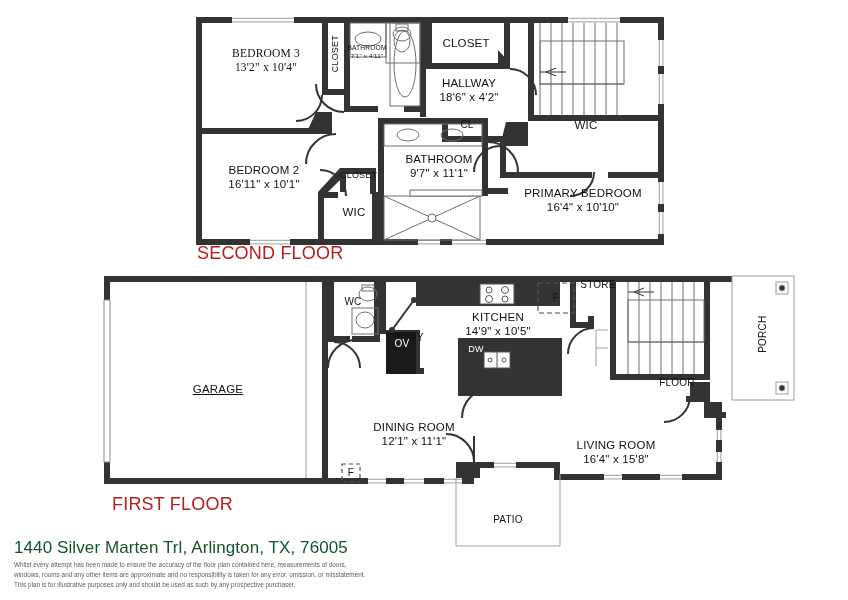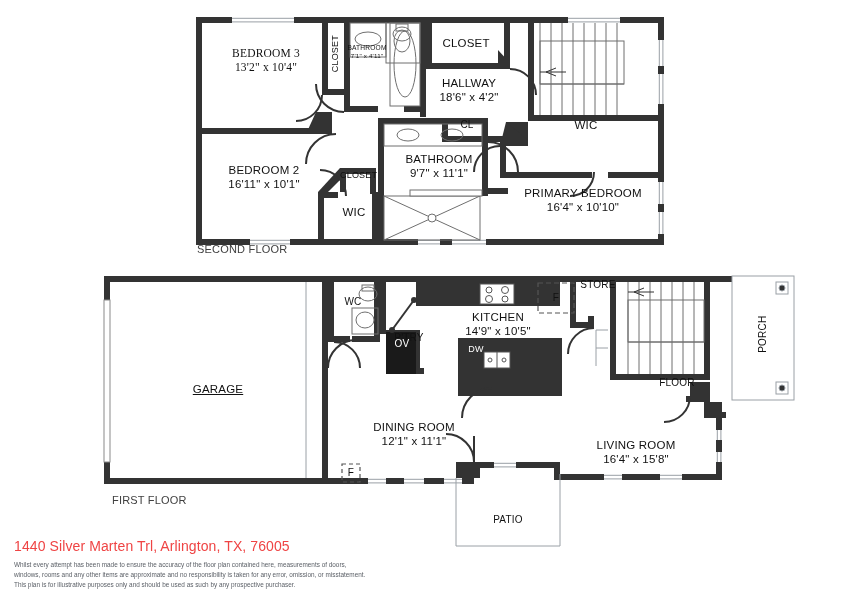--- a/index.html
+++ b/index.html
@@ -12,22 +12,22 @@
   .lbl{position:absolute;text-align:center;line-height:1.25;color:#111;
        font-family:"Liberation Sans",sans-serif;white-space:nowrap;}
   .lbl .nm{display:block;font-size:11.5px;letter-spacing:.2px;}
   .lbl .dm{display:block;font-size:11.5px;letter-spacing:.2px;}
   .lbl.small .nm{font-size:9px;}
   .lbl.tiny .nm{font-size:6.6px;}
   .lbl.tiny .dm{font-size:6.2px;}
   .lbl.mid .nm{font-size:10px;}
   .lbl.vert{transform:rotate(-90deg);transform-origin:center center;}
   .lbl.invert .nm{color:#ffffff;}
-  .floorname{position:absolute;font-size:11px;color:#404040;letter-spacing:.2px;}
-  .addr{position:absolute;font-size:14px;color:#ef4444;letter-spacing:.1px;}
+  .floorname{position:absolute;font-size:18px;color:#b91c1c;letter-spacing:.2px;}
+  .addr{position:absolute;font-size:17px;color:#14532d;letter-spacing:.1px;}
   .disc{position:absolute;font-size:6.4px;color:#5a5f66;line-height:1.55;width:420px;}
 </style>
 </head>
 <body>
 
 <svg id="plan" viewBox="0 0 848 600">
 
   <g>
 
     <g fill="#333333">
@@ -447,21 +447,21 @@
 
 <div class="lbl small invert" style="left:464px;top:344px;width:24px;">
   <span class="nm">DW</span>
 </div>
 
 <div class="lbl" style="left:362px;top:420px;width:104px;">
   <span class="nm">DINING ROOM</span>
   <span class="dm">12'1" x 11'1"</span>
 </div>
 
-<div class="lbl" style="left:584px;top:438px;width:104px;">
+<div class="lbl" style="left:564px;top:438px;width:104px;">
   <span class="nm">LIVING ROOM</span>
   <span class="dm">16'4" x 15'8"</span>
 </div>
 
 <div class="lbl mid" style="left:480px;top:514px;width:56px;">
   <span class="nm">PATIO</span>
 </div>
 
 <div class="lbl small" style="left:342px;top:467px;width:18px;">
   <span class="nm" style="font-size:10px;">F</span>

